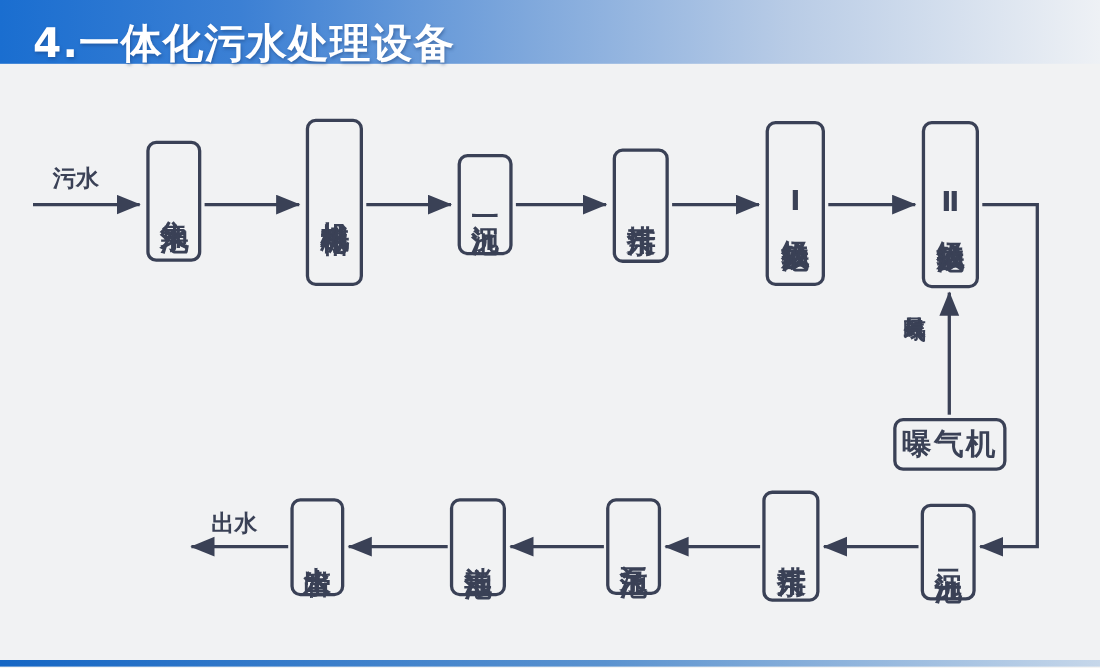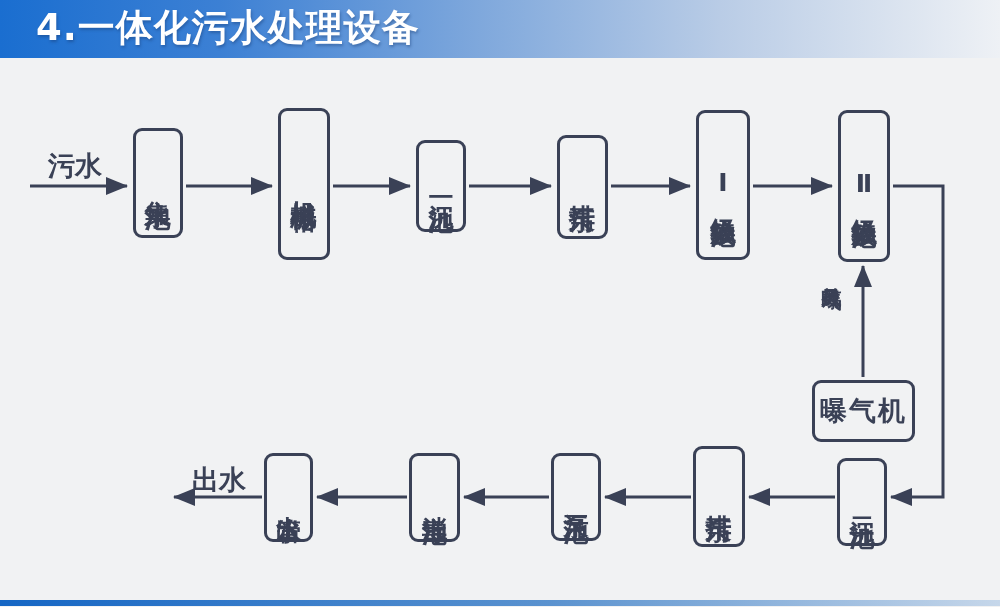--- a/index.html
+++ b/index.html
@@ -9,21 +9,21 @@
     background:var(--c-bg,#f1f2f3);
   }
   
   .banner{
     position:absolute;left:0;top:0;width:100%;height:58px;
     background:linear-gradient(to right,
       var(--c-banner-left,#1a6ed0) 0%, #3c80d4 22%,
       #7fa8dc 48%, #b9cce6 72%, var(--c-banner-right,#eef1f5) 100%);
   }
   .banner h1{
-    margin:0;padding:0 0 0 36px;line-height:56px;
+    margin:12px;padding:0 0 0 18px;line-height:56px;
     font-size:37px;font-weight:700;color:#ffffff;
     text-shadow:1px 2px 3px rgba(25,60,115,.45);
     letter-spacing:1px;white-space:nowrap;
   }
   
   .footer-bar{
     position:absolute;left:0;bottom:1px;width:100%;height:6px;
     background:linear-gradient(to right,
       var(--c-footer-left,#1566c4) 0%, #5a92cf 55%, var(--c-footer-right,#c6d7ea) 100%);
   }
@@ -36,21 +36,21 @@
     color:var(--c-ink,#3a4156);font-weight:700;
   }
   .vnode .vtext{
     writing-mode:vertical-rl;text-orientation:upright;
     font-size:26px;letter-spacing:2px;line-height:1;
   }
   .hnode{font-size:27px;letter-spacing:2px;}
   
   .flabel{
     position:absolute;color:var(--c-ink,#3a4156);
-    font-size:27px;font-weight:700;white-space:nowrap;
+    font-size:21px;font-weight:700;white-space:nowrap;
   }
   .vlabel{
     writing-mode:vertical-rl;text-orientation:upright;
     letter-spacing:1px;line-height:1;
   }
   
   .wires{position:absolute;left:0;top:0;pointer-events:none;}
   .wires .ln{stroke:var(--c-ink,#3a4156);stroke-width:3;fill:none;}
   .ink-fill{fill:var(--c-ink,#3a4156);}
 </style>
@@ -100,21 +100,21 @@
   <div class="node vnode" style="left:557px;top:135px;width:51px;height:104px">
     <span class="vtext">排污泵</span>
   </div>
   <div class="node vnode" style="left:696px;top:110px;width:54px;height:150px">
     <span class="vtext" style="font-size:25px;letter-spacing:1px">Ⅰ级接触池</span>
   </div>
   <div class="node vnode" style="left:838px;top:110px;width:52px;height:152px">
     <span class="vtext" style="font-size:25px;letter-spacing:1px">Ⅱ级接触池</span>
   </div>
 
-  <div class="node hnode" style="left:812px;top:380px;width:103px;height:62px">
+  <div class="node hnode" style="left:812px;top:380px;width:103px;height:48px">
     <span>曝气机</span>
   </div>
 
   <div class="node vnode" style="left:837px;top:458px;width:50px;height:88px">
     <span class="vtext" style="font-size:25px">二沉池</span>
   </div>
   <div class="node vnode" style="left:693px;top:446px;width:52px;height:101px">
     <span class="vtext">排污泵</span>
   </div>
   <div class="node vnode" style="left:551px;top:453px;width:50px;height:88px">

